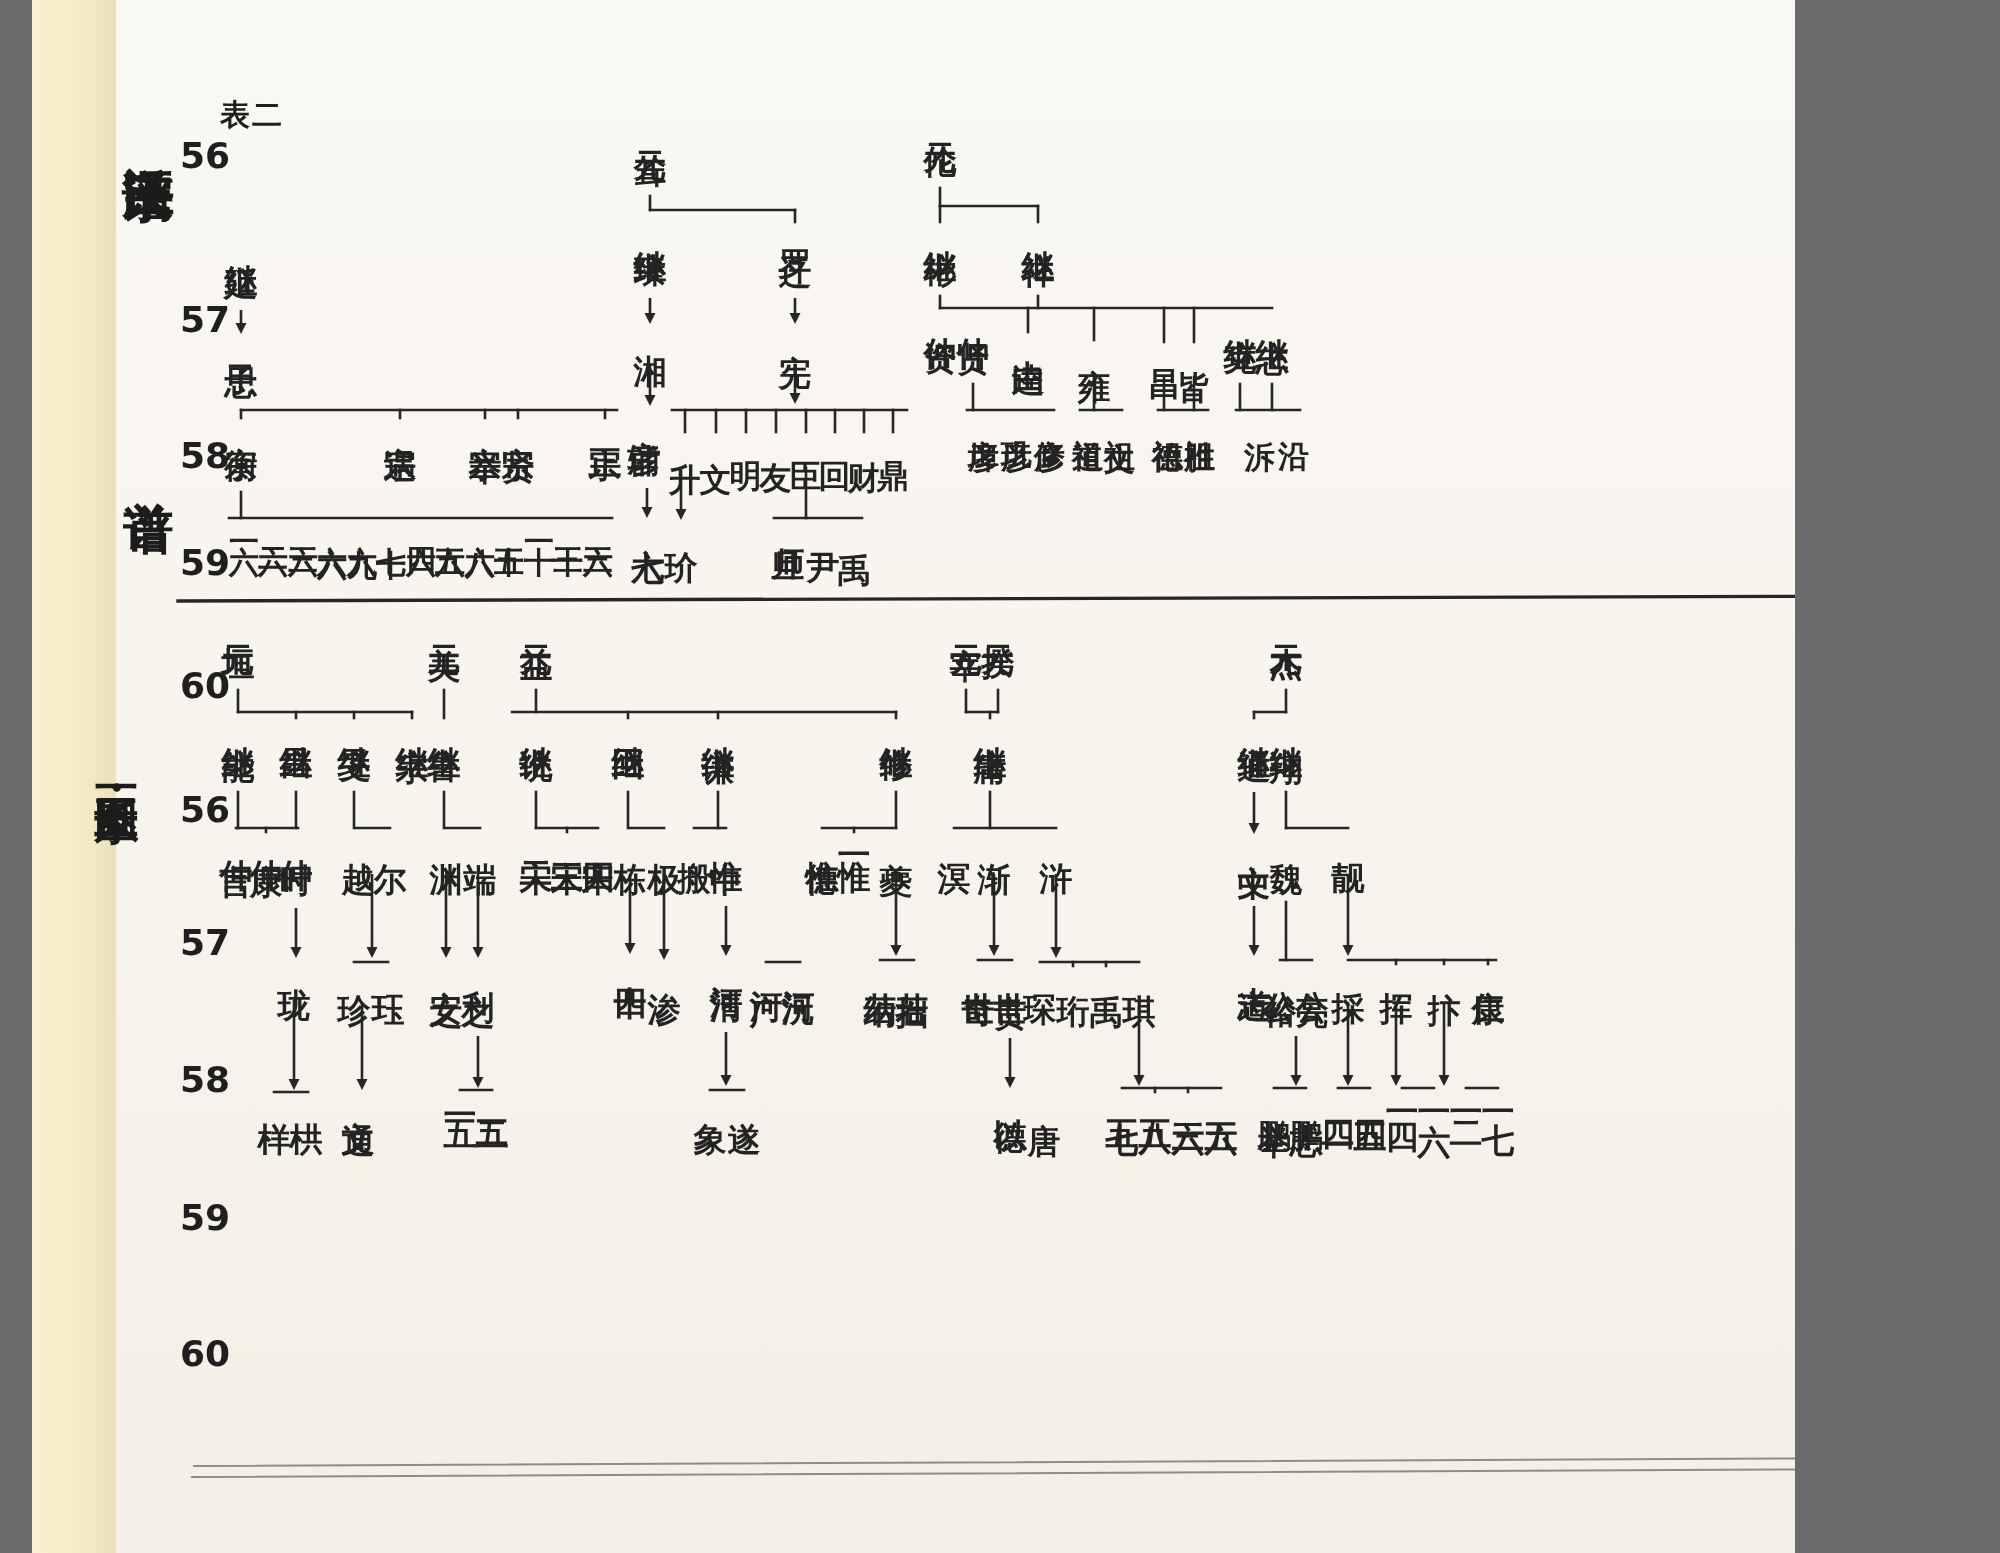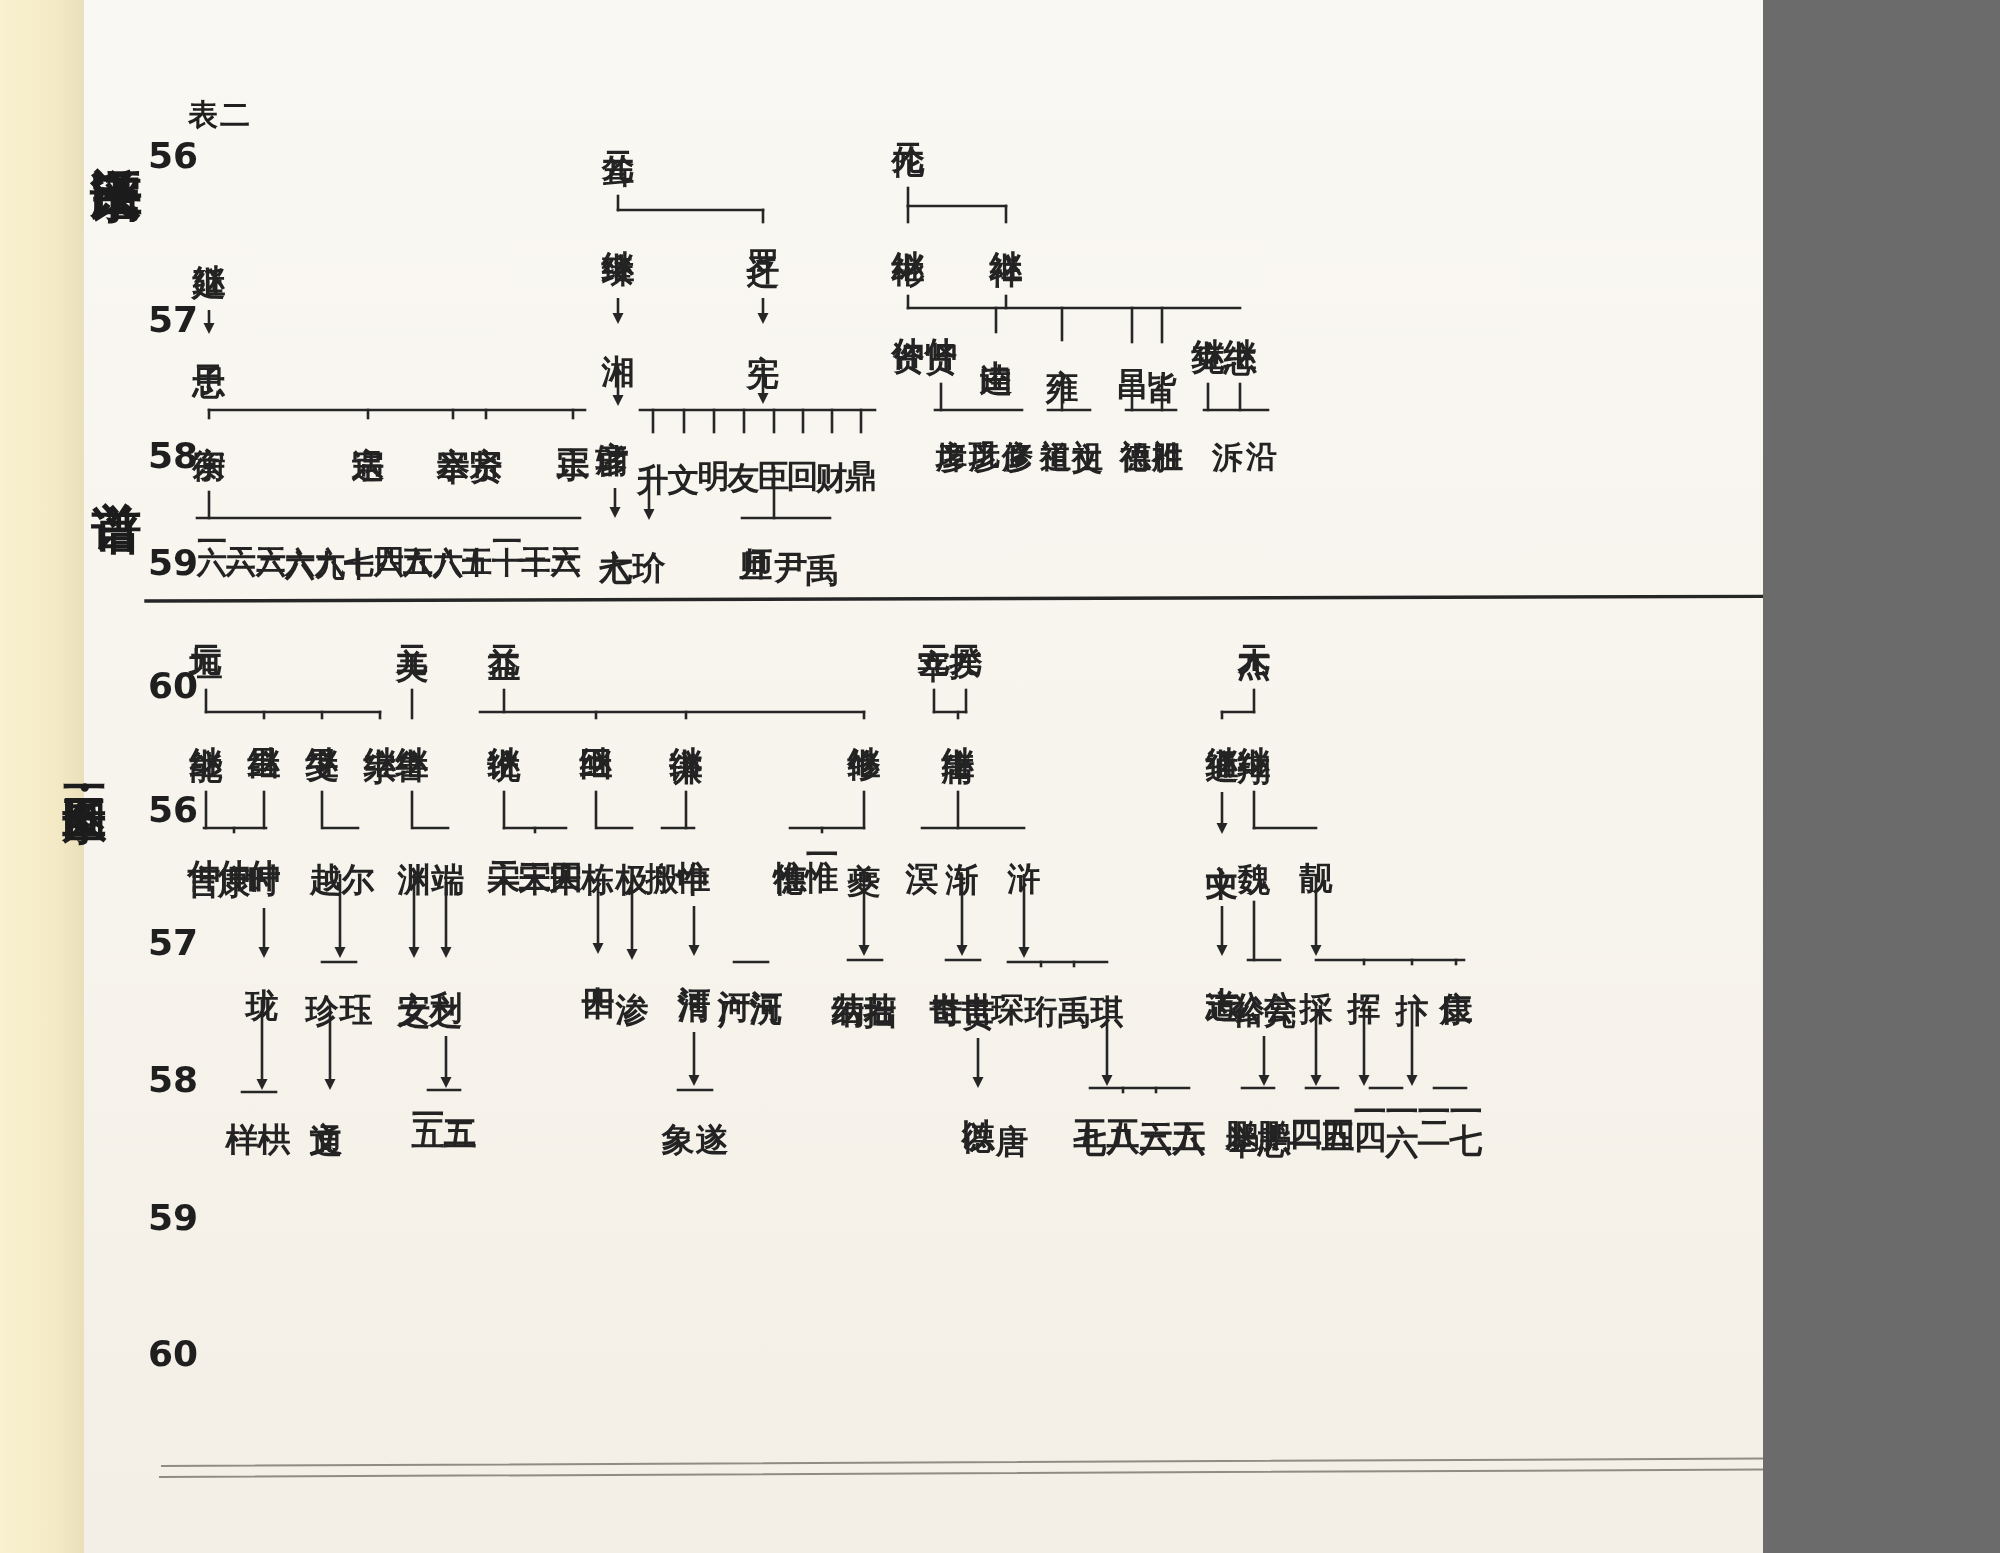--- a/index.html
+++ b/index.html
@@ -1,18 +1,18 @@
 <!DOCTYPE html>
 <html><head>
 <meta charset="utf-8">
 <style>
   html,body{margin:0;padding:0;background:#6b6b6b;}
   .page{position:relative;width:1763px;height:1553px;overflow:hidden;
         background:linear-gradient(180deg,#faf8f3 0%,#f7f4ed 55%,#f3efe6 100%);
-        font-family:"DejaVu Serif","Liberation Serif",serif;color:#242424;}
+        font-family:"DejaVu Serif","Liberation Serif",serif;color:#242424;margin-left:32px;}
   .leftstrip{position:absolute;left:0;top:0;width:84px;height:100%;
         background:linear-gradient(90deg,#f9f1cf,#f4eac6 65%,#eadfbb);}
   .shadowband{position:absolute;left:1846px;top:0;width:58px;height:100%;
         background:linear-gradient(90deg,rgba(150,130,105,0),#d5c8b2);}
   .redband{position:absolute;left:1904px;top:0;width:60px;height:100%;
         background:linear-gradient(90deg,#a32225,#7c1317 55%,#500b10);}
   .blackband{position:absolute;left:1964px;top:0;width:36px;height:100%;background:#150b09;}
   .vtitle{position:absolute;writing-mode:vertical-rl;text-orientation:upright;
         color:#1c1c1c;line-height:1;}
   .t-main{left:80px;top:126px;font-size:52px;line-height:1.42;font-weight:600;}

